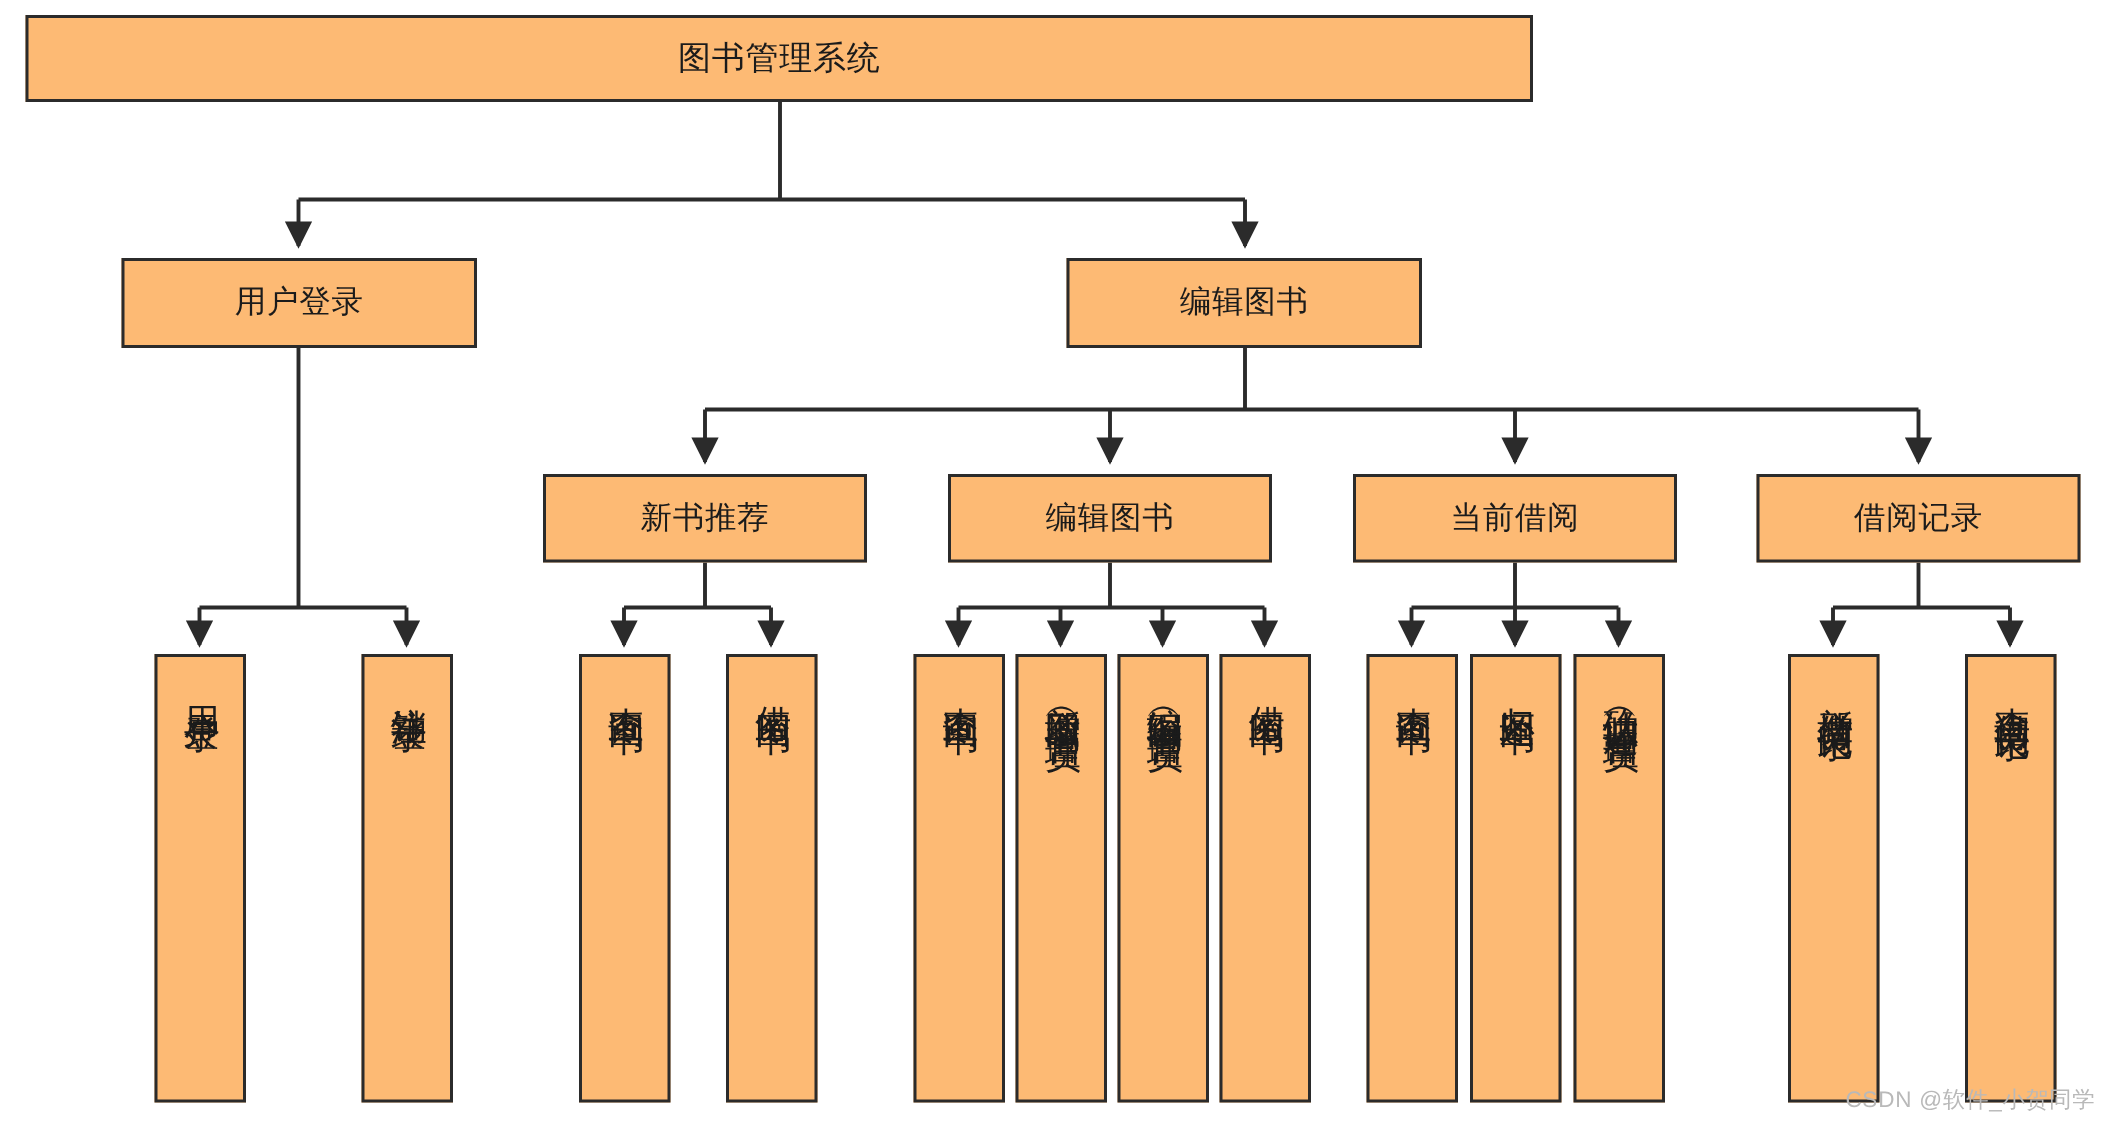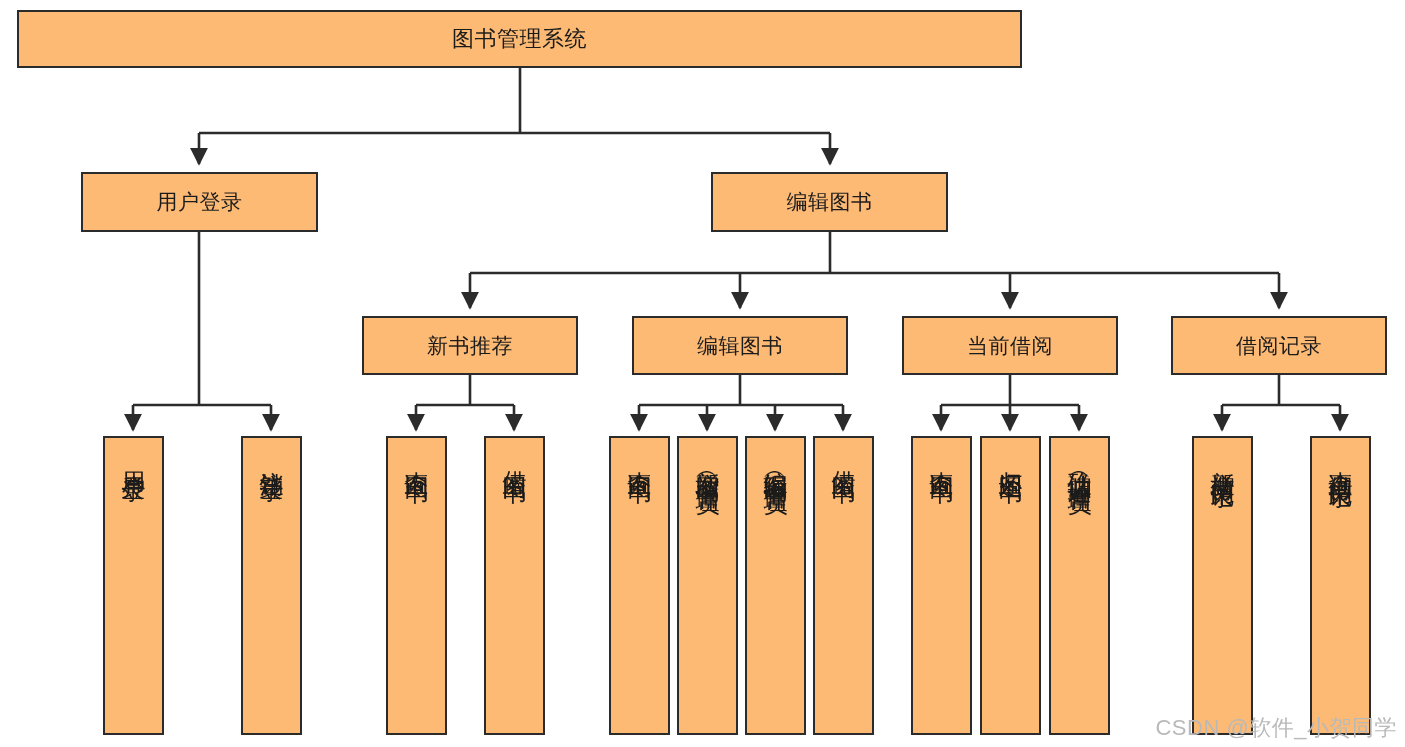--- a/index.html
+++ b/index.html
@@ -43,21 +43,21 @@
     writing-mode:vertical-rl;
     text-orientation:upright;
     font-size:24px;
     letter-spacing:3px;
     line-height:1;
   }
   .watermark{
     position:absolute;
     right:8px;
     bottom:4px;
-    font-size:22px;
+    font-size:15px;
     color:#b9b9b9;
     letter-spacing:0.5px;
     white-space:nowrap;
     user-select:none;
   }
 </style>
 </head>
 <body>
 
 <div id="canvas">

